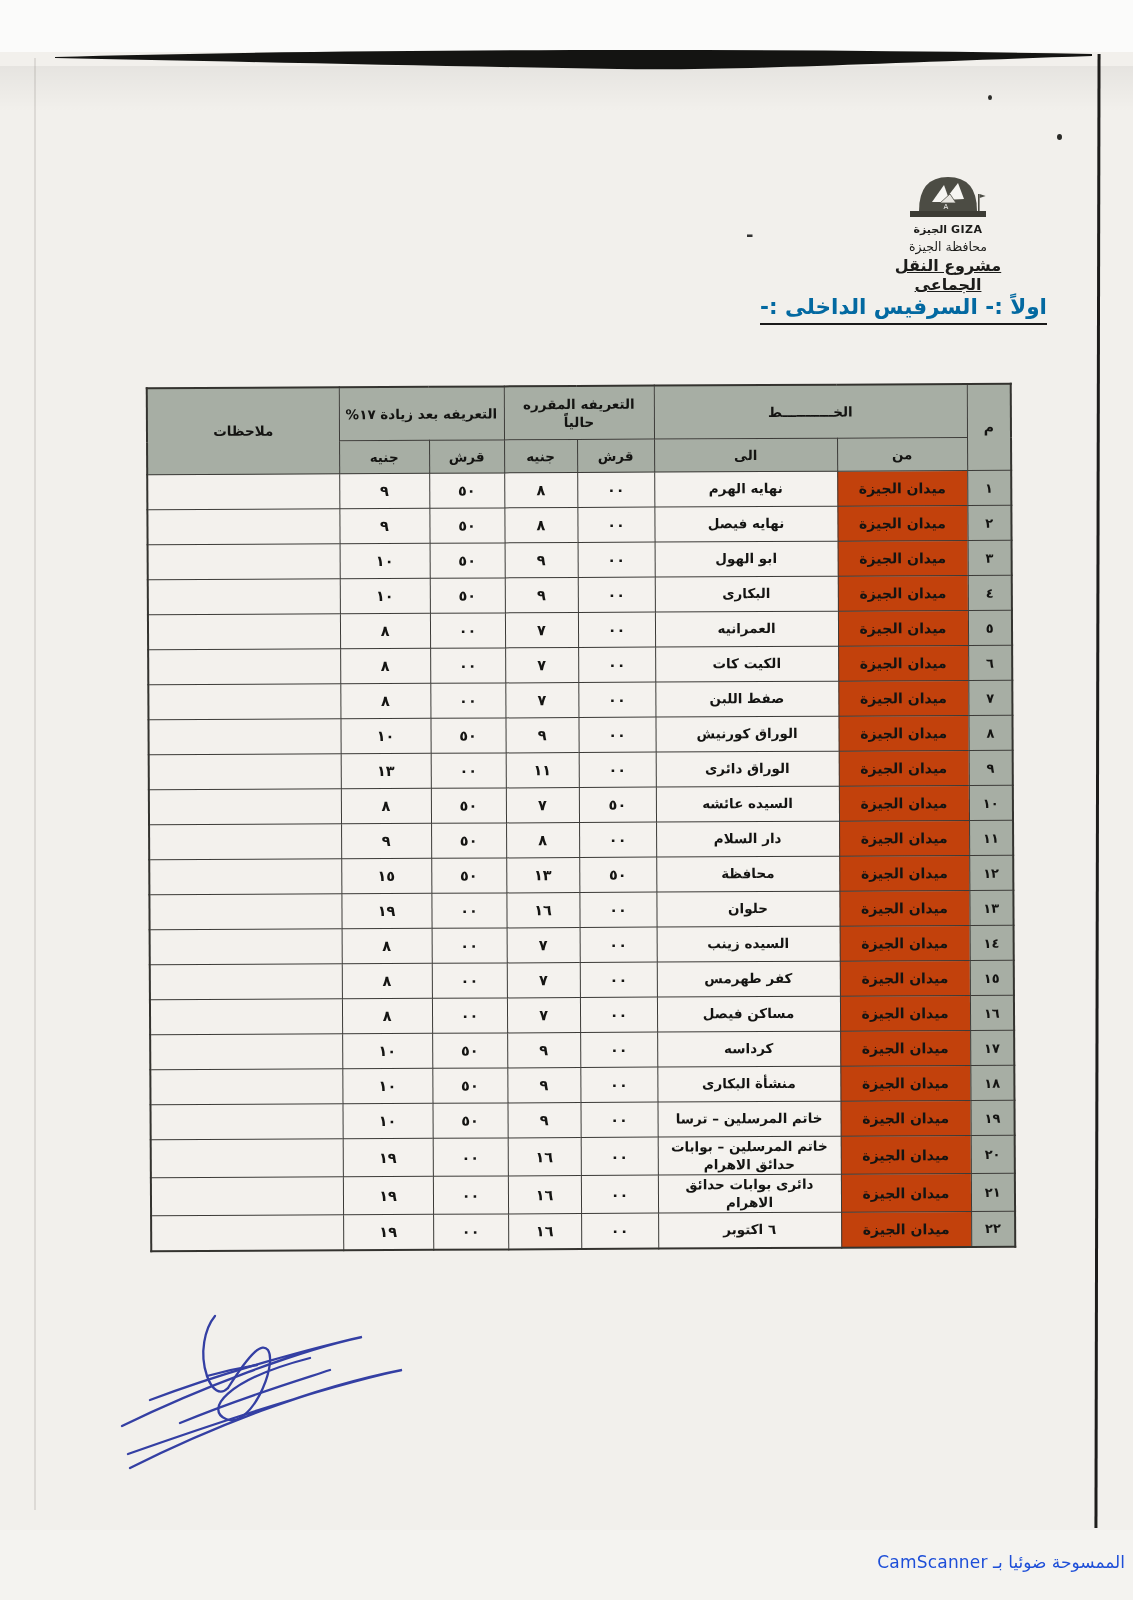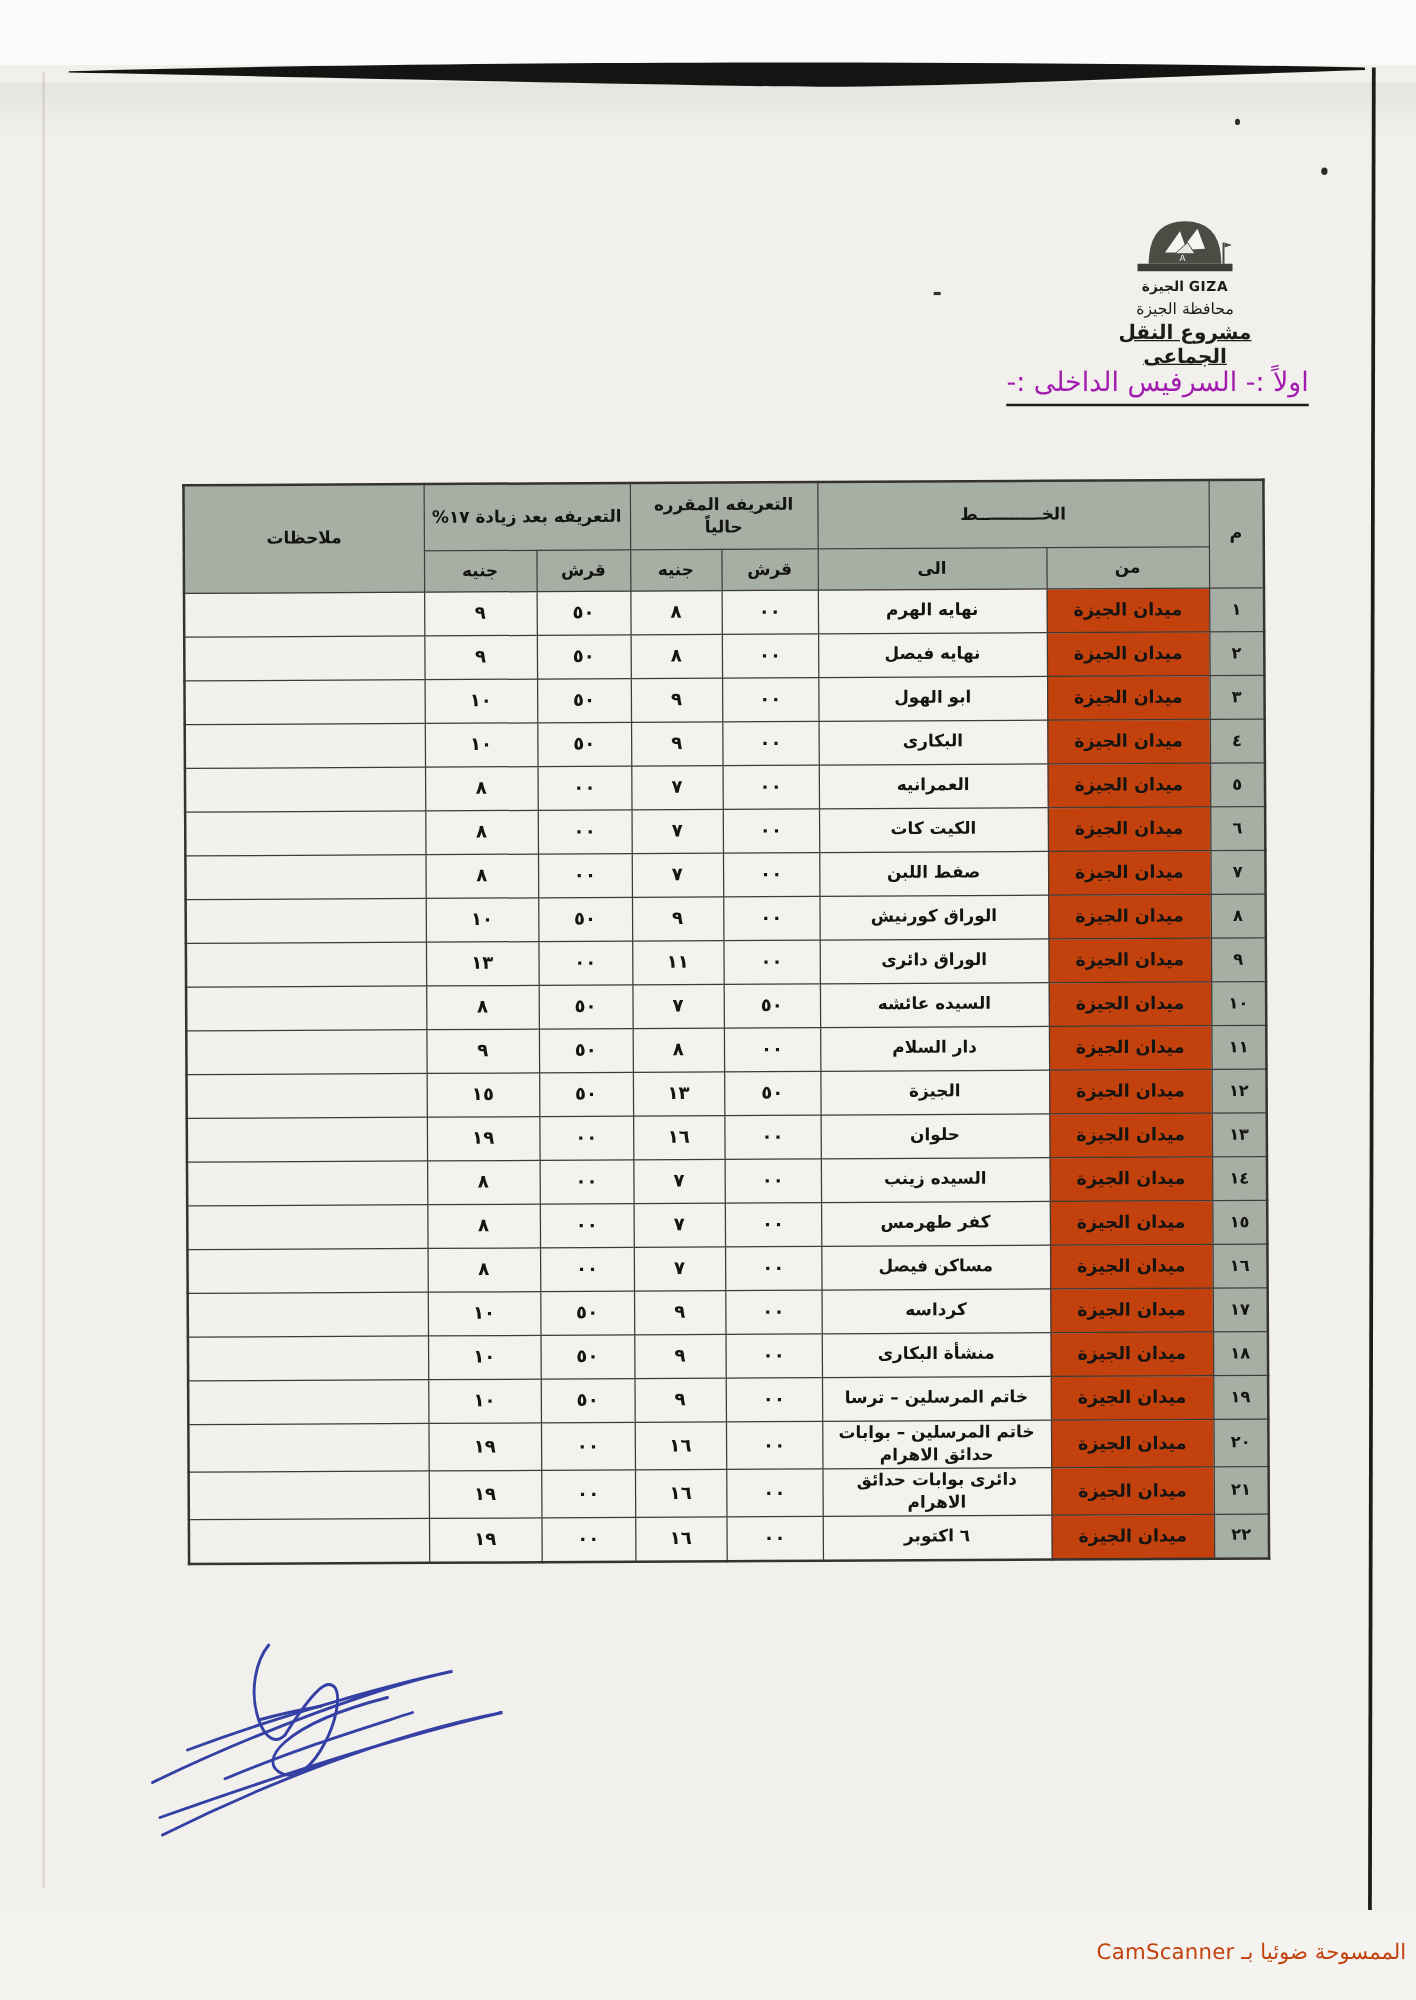--- a/index.html
+++ b/index.html
@@ -17,42 +17,42 @@
   .edge-right{left:1096px;top:54px;width:3px;height:1474px;background:#1e1d1b;transform:rotate(0.12deg);}
   .edge-left{left:34px;top:58px;width:2px;height:1452px;background:rgba(110,105,98,0.16);}
   .speck{border-radius:50%;background:#2b2b28;}
   
   .logo-wrap{left:890px;top:170px;width:116px;text-align:center;color:#1c1c1a;}
   .logo-caption{font-size:11px;font-weight:bold;margin-top:1px;letter-spacing:0.5px;}
   .org-name{font-size:12.5px;font-weight:normal;margin-top:3px;}
   .dept-name{font-size:16px;font-weight:bold;text-decoration:underline;margin-top:2px;}
   .dash-mark{left:746px;top:224px;font-size:18px;font-weight:bold;color:#333;}
   
-  .page-title{right:86px;top:294px;direction:rtl;font-size:21.5px;font-weight:normal;color:#a21caf;
+  .page-title{right:86px;top:294px;direction:rtl;font-size:21.5px;font-weight:bold;color:#0369a1;
     border-bottom:2.6px solid #1a1a1a;padding-bottom:4px;}
   
   .table-wrap{left:148px;top:385px;width:864px;transform:rotate(-0.3deg);}
   table.fares{border-collapse:collapse;width:864px;direction:rtl;table-layout:fixed;
     font-family:"DejaVu Sans",sans-serif;color:#141412;}
   table.fares th,table.fares td{border:1.7px solid #3c3b38;font-weight:bold;text-align:center;vertical-align:middle;padding:1px 4px;}
   table.fares{border:2.4px solid #34332f;}
   th.hdr{background:#a7aea4;font-size:13.5px;line-height:1.35;}
   th.hdr-num{vertical-align:bottom;padding-bottom:8px;font-size:14px;}
   tr.subhdr th{height:30px;text-align:center;}
   tr.mainhdr th{height:50px;}
   td.c-num{background:#a7aea4;font-size:13px;}
   td.c-from{font-size:14px;background:#c2410c;}
   td.c-to{font-size:13.5px;background:#f4f2ee;line-height:1.3;}
   td.c-val{font-size:14.5px;background:#f4f2ee;letter-spacing:1px;}
   td.c-notes{background:#f3f1ed;}
   tr.row{height:35px;}
   
   .sig{left:95px;top:1283px;}
   .footer-bar{left:0;top:1530px;width:1133px;height:70px;background:#f4f3f0;}
-  .cam-footer{right:8px;top:1552px;direction:rtl;font-size:17px;color:#c2410c;letter-spacing:0.2px;}
+  .cam-footer{right:8px;top:1552px;direction:rtl;font-size:17px;color:#1d4ed8;letter-spacing:0.2px;}
 </style>
 </head>
 <body>
 
 <div class="abs top-strip"></div>
 <svg class="abs" style="left:0;top:0;filter:blur(0.4px);" width="1133" height="90">
   <path d="M55,57 C300,50 720,47 1092,54 L1092,56 C880,63 730,71 618,69 C430,66 210,61 55,58 Z" fill="#141412"></path>
 </svg>
 <div class="abs band-shadow"></div>
 <div class="abs edge-right"></div>
@@ -215,21 +215,21 @@
     <td class="c-to">دار السلام</td>
     <td class="c-val">٠٠</td>
     <td class="c-val">٨</td>
     <td class="c-val">٥٠</td>
     <td class="c-val">٩</td>
     <td class="c-notes"></td>
   </tr>
         <tr class="row">
     <td class="c-num">١٢</td>
     <td class="c-from">ميدان الجيزة</td>
-    <td class="c-to">الجيزة</td>
+    <td class="c-to">محافظة</td>
     <td class="c-val">٥٠</td>
     <td class="c-val">١٣</td>
     <td class="c-val">٥٠</td>
     <td class="c-val">١٥</td>
     <td class="c-notes"></td>
   </tr>
         <tr class="row">
     <td class="c-num">١٣</td>
     <td class="c-from">ميدان الجيزة</td>
     <td class="c-to">حلوان</td>

